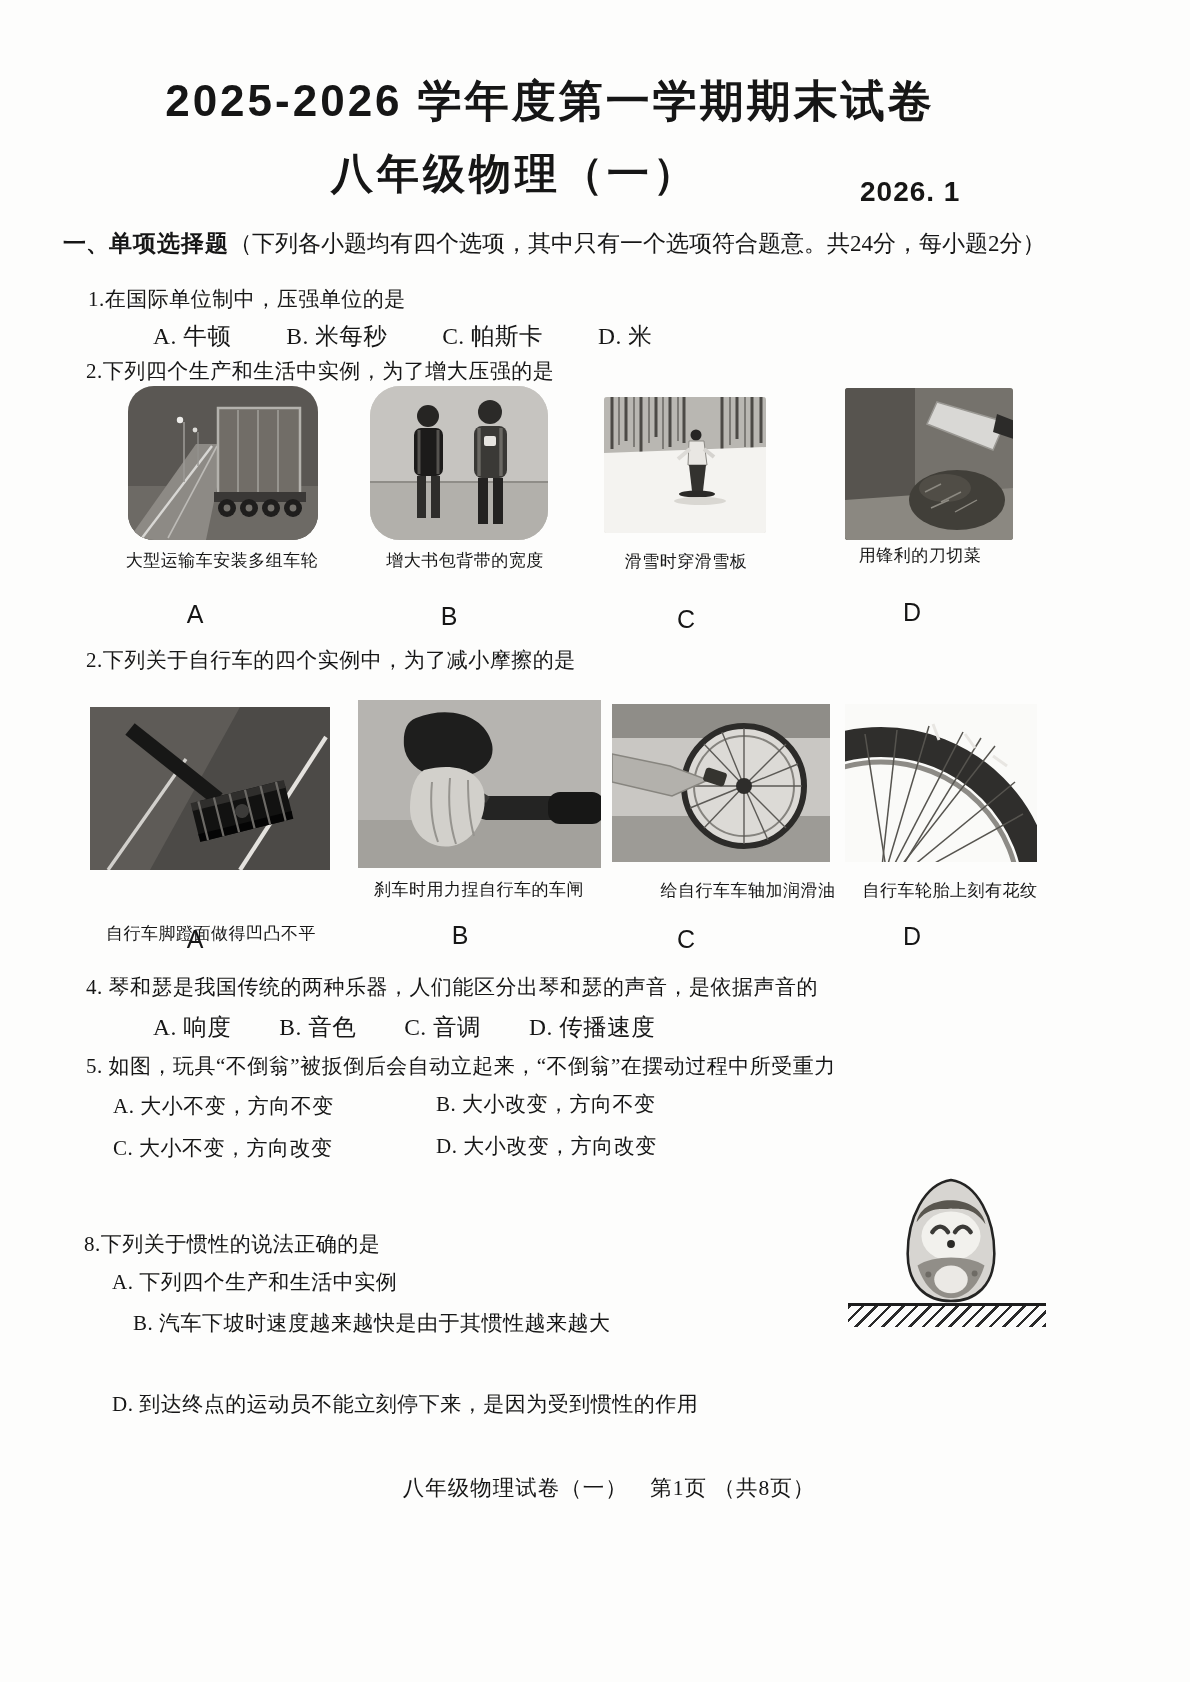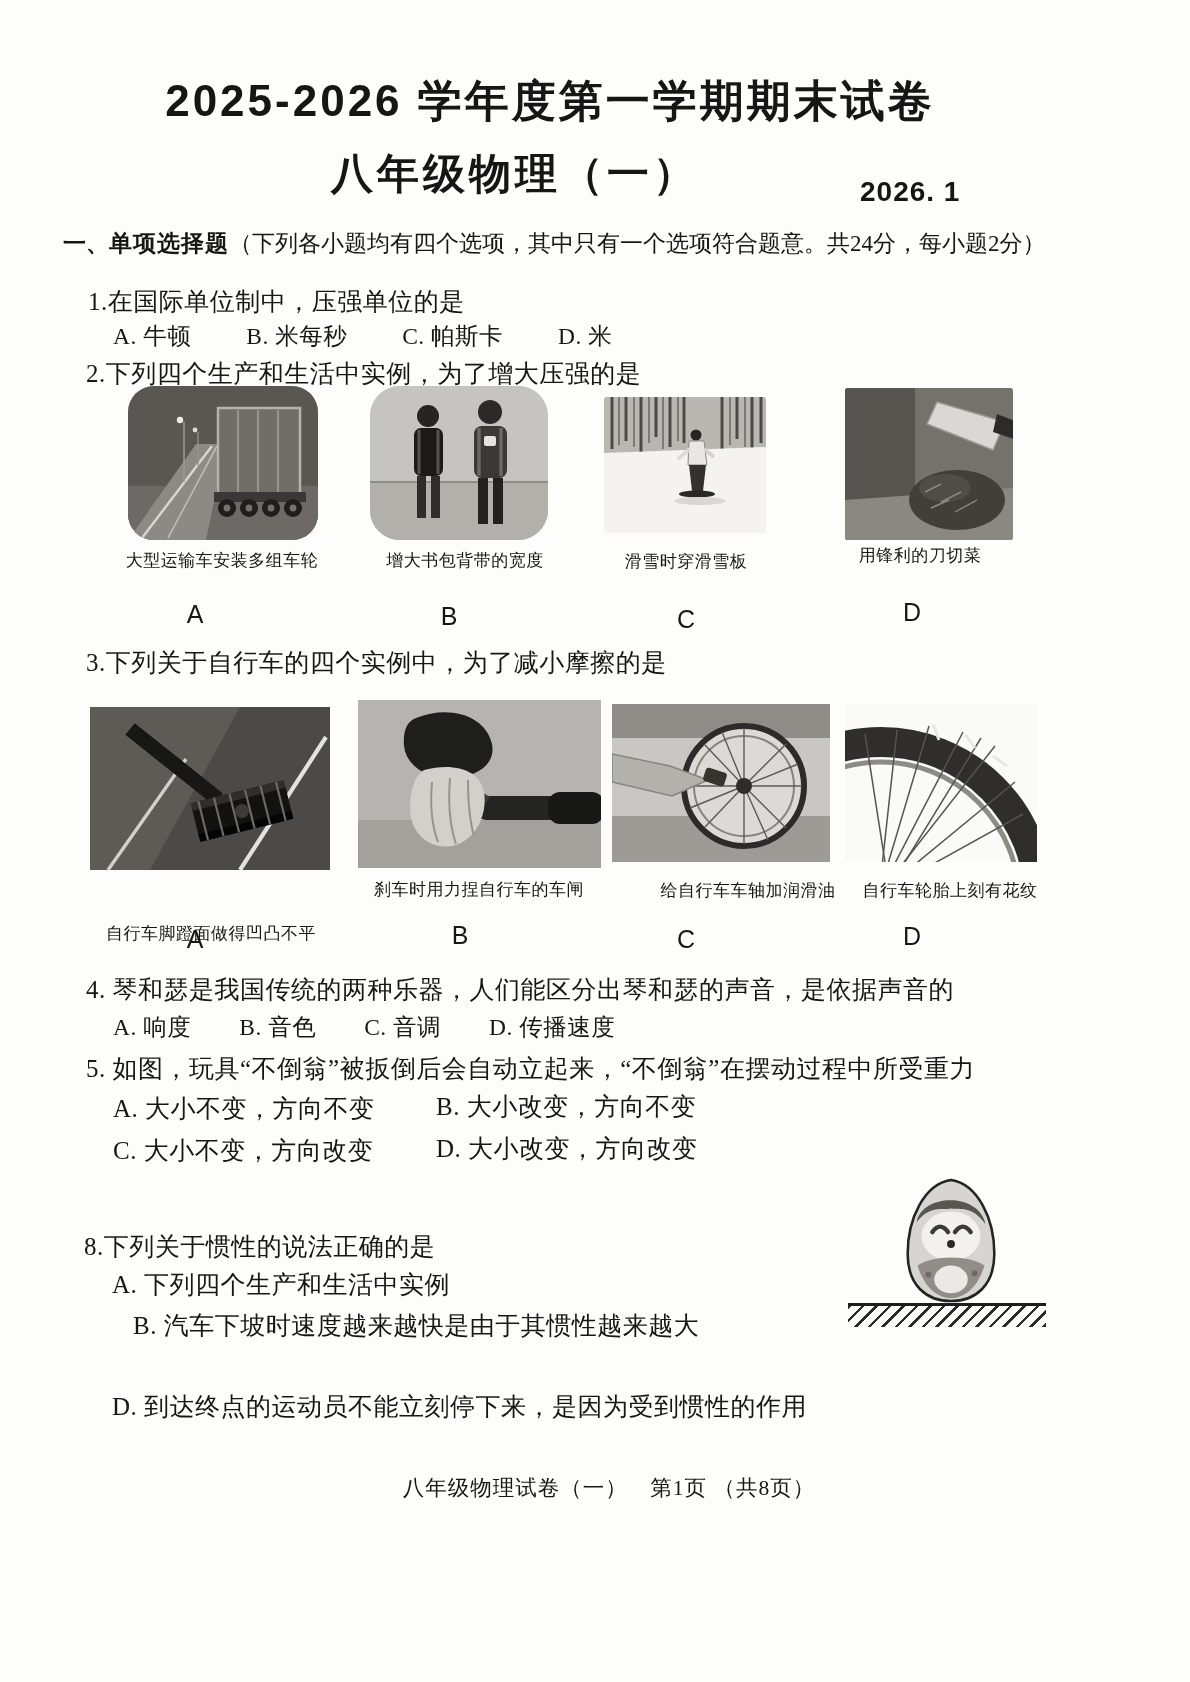--- a/index.html
+++ b/index.html
@@ -16,22 +16,22 @@
   }
   .title2row{top:146px;left:0;width:100%;height:60px;}
   .title2{
     position:absolute;left:0;width:100%;text-align:center;transform:translateX(-80px);
     font-size:42px;font-weight:bold;letter-spacing:4px;white-space:nowrap;
   }
   .examdate{position:absolute;left:860px;top:30px;font-size:28px;font-weight:600;letter-spacing:1px;}
   .sectionline{left:63px;top:228px;font-size:23px;white-space:nowrap;}
   .sectionline .secprefix{font-weight:bold;}
   .secname{font-weight:bold;font-family:"Liberation Sans","DejaVu Sans",sans-serif;letter-spacing:1px;margin-top:41px;}
-  .qtext{font-size:25px;white-space:nowrap;letter-spacing:.5px;}
-  .optrow{display:flex;font-size:23.5px;white-space:nowrap;letter-spacing:.5px;}
+  .qtext{font-size:21px;white-space:nowrap;letter-spacing:.5px;}
+  .optrow{display:flex;font-size:23.5px;white-space:nowrap;letter-spacing:.5px;margin-left:40px;}
   .photo{overflow:hidden;background:#cfcdc9;}
   .photo svg{display:block;width:100%;height:100%;}
   .cap{font-size:17px;white-space:nowrap;transform:translateX(-50%);letter-spacing:.5px;text-align:center;}
   .letter{font-size:25px;transform:translateX(-50%);font-family:"Liberation Sans","DejaVu Sans",sans-serif;}
   .ground{
     left:848px;top:1303px;width:198px;height:21px;
     border-top:3px solid #1d1d1d;
     background:repeating-linear-gradient(135deg,#2a2a2a 0 2.5px,transparent 2.5px 9.5px);
   }
   .footer{left:0;top:1473px;width:100%;text-align:center;transform:translateX(14px);font-size:21.5px;letter-spacing:1px;}
@@ -166,21 +166,21 @@
   <div class="abs cap" style="left:222px;top:549px;">大型运输车安装多组车轮</div>
   <div class="abs cap" style="left:465px;top:549px;">增大书包背带的宽度</div>
   <div class="abs cap" style="left:686px;top:550px;">滑雪时穿滑雪板</div>
   <div class="abs cap" style="left:920px;top:544px;">用锋利的刀切菜</div>
 
   <div class="abs letter" style="left:195px;top:600px;">A</div>
   <div class="abs letter" style="left:449px;top:602px;">B</div>
   <div class="abs letter" style="left:686px;top:605px;">C</div>
   <div class="abs letter" style="left:912px;top:598px;">D</div>
 
-  <div class="abs qtext" style="left:86px;top:646px;">3.下列关于自行车的四个实例中，为了减小摩擦的是</div>
+  <div class="abs qtext" style="left:86px;top:646px;">2.下列关于自行车的四个实例中，为了减小摩擦的是</div>
 
   <div class="abs photo" style="left:90px;top:707px;width:240px;height:163px;">
     <svg viewBox="0 0 240 163" preserveAspectRatio="none">
       <rect width="240" height="163" fill="#4c4a47"></rect>
       <polygon points="0,0 150,0 60,163 0,163" fill="#5e5b57"></polygon>
       <line x1="18" y1="163" x2="96" y2="52" stroke="#d2d0cc" stroke-width="3.4"></line>
       <line x1="150" y1="163" x2="236" y2="30" stroke="#e4e2de" stroke-width="4.2"></line>
       <line x1="40" y1="22" x2="128" y2="92" stroke="#171716" stroke-width="15"></line>
       <g transform="rotate(-14 152 104)">
         <rect x="104" y="84" width="96" height="40" rx="7" fill="#121211"></rect>

